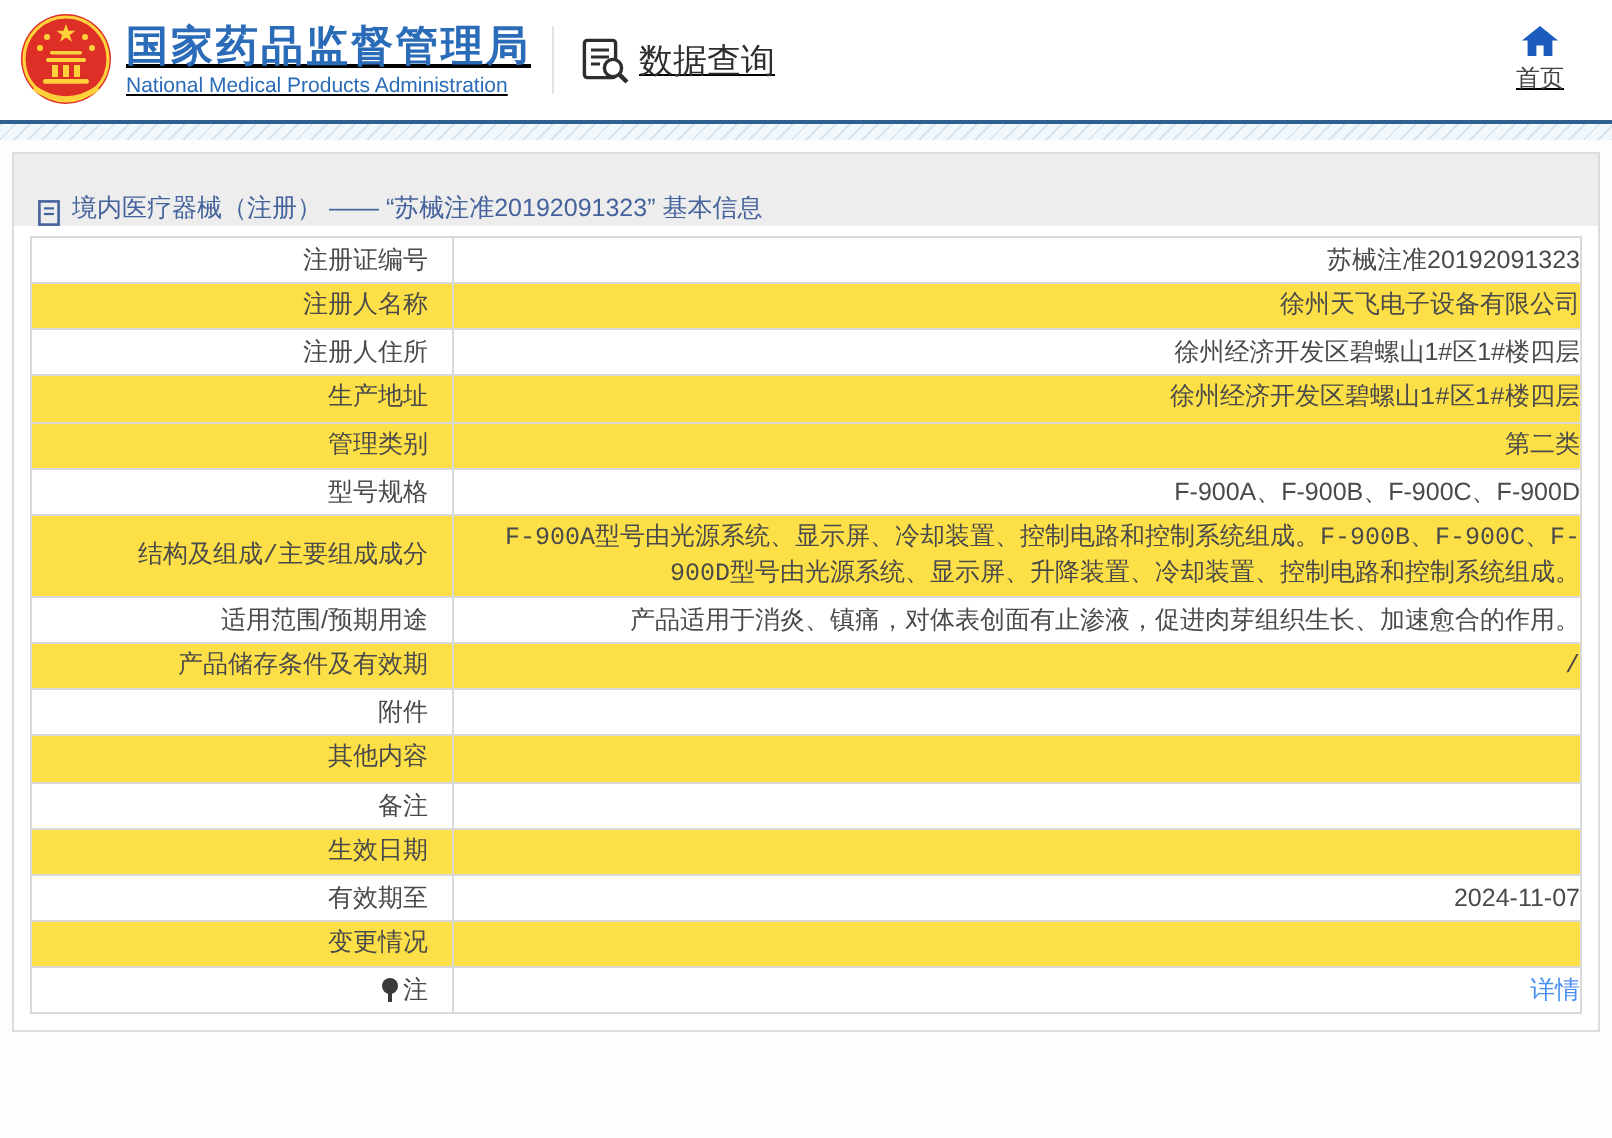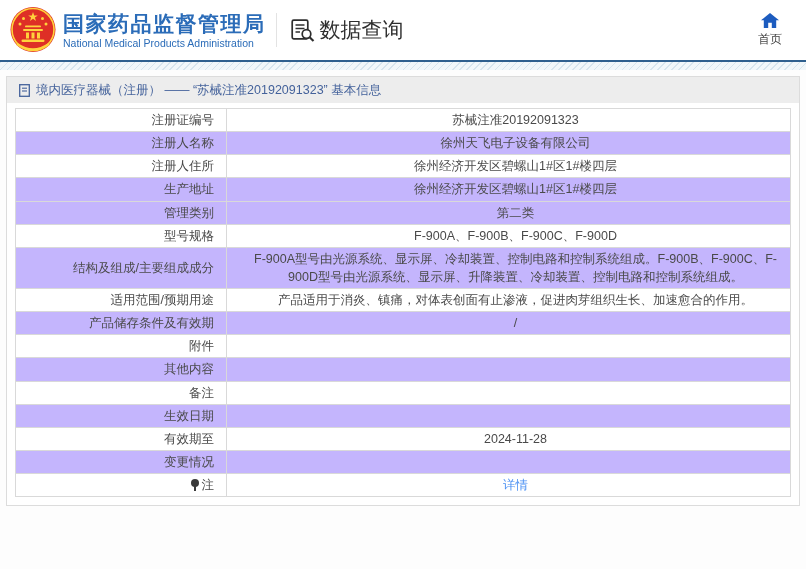--- a/index.html
+++ b/index.html
@@ -2,43 +2,43 @@
 <html><head>
 <meta charset="utf-8">
 <style>
   * { margin:0; padding:0; box-sizing:border-box; }
   html,body { width:806px; }
   body {
     font-family:"Liberation Sans","DejaVu Sans",sans-serif;
     background:#fdfdfd; height:569px; overflow:hidden;
   }
   
-  .header { height:60px; background:#fff; display:flex; align-items:center; padding:0 16px 0 10px; }
+  .header { height:60px; background:#fff; display:flex; align-items:center; padding:0 16px 0 10px;text-decoration:underline; }
   .emblem { width:46px; height:48px; flex:0 0 auto; }
   .title-block { margin-left:7px; }
   .agency-title { font-size:21px; font-weight:bold; color:#2b6cb8; letter-spacing:1.5px; line-height:1.2; white-space:nowrap; }
   .agency-subtitle { font-size:10.5px; color:#2b6cb8; white-space:nowrap; }
   .header-divider { width:1px; height:34px; background:#e3e3e3; margin:0 14px 0 10px; }
   .section { display:flex; align-items:center; gap:5px; cursor:pointer; }
-  .section-label { font-size:21px; color:#2e2e2e; white-space:nowrap; }
+  .section-label { font-size:17px; color:#2e2e2e; white-space:nowrap; }
   .spacer { flex:1; }
   .nav { display:flex; gap:30px; margin-right:8px; }
   .nav-item { display:flex; flex-direction:column; align-items:center; gap:3px; cursor:pointer; }
   .nav-label { font-size:12px; color:#444; white-space:nowrap; }
   .blue-line { height:2px; background:#2f608f; }
   .hatch { height:8px; background:repeating-linear-gradient(135deg,#d7e5ee 0,#d7e5ee 1px,#f1f7fa 1px,#f1f7fa 5px); }
   
   .card { margin:6px 6px 0; background:#fff; border:1px solid #dcdcdc; }
-  .breadcrumb { height:26px; background:#ededed; display:flex; align-items:center; padding:0 12px; gap:6px; font-size:12.5px; color:#44629b; }
+  .breadcrumb { height:36px; background:#ededed; display:flex; align-items:flex-end; padding:0 12px; gap:6px; font-size:12.5px; color:#44629b; }
   .table-wrap { padding:5px 8px 8px; }
   table { width:100%; border-collapse:collapse; table-layout:fixed;padding-left:10px; }
   td { border:1px solid #d9d9d9; font-size:12.5px; color:#4a4a4a; height:22px; padding:2px 0; line-height:1.45; vertical-align:middle; }
   .label-cell { text-align:right; padding-right:12px; white-space:nowrap; }
-  .value-cell { text-align:center; padding-left:14px; }
-  tr.alt { background:#c4b5fd; }
+  .value-cell { text-align:right; padding-left:14px; }
+  tr.alt { background:#fde047;font-family:Liberation Mono, monospace; }
   a.detail-link { color:#4a90f3; text-decoration:none; cursor:pointer;margin-top:44px; }
   .pin-icon { display:inline-block; width:8px; height:12px; position:relative; margin-right:3px; vertical-align:-2px; }
   .pin-icon::before { content:""; position:absolute; left:0; top:0; width:8px; height:8px; border-radius:50%; background:#3a3a3a; }
   .pin-icon::after { content:""; position:absolute; left:3px; top:7px; width:2px; height:5px; background:#3a3a3a; }
 </style>
 </head>
 <body>
 
 <div class="header">
   <svg class="emblem" viewBox="0 0 46 48" aria-hidden="true">
@@ -158,21 +158,21 @@
           <tr>
             <td class="label-cell">备注</td>
             <td class="value-cell"></td>
           </tr>
           <tr class="alt">
             <td class="label-cell">生效日期</td>
             <td class="value-cell"></td>
           </tr>
           <tr>
             <td class="label-cell">有效期至</td>
-            <td class="value-cell">2024-11-28</td>
+            <td class="value-cell">2024-11-07</td>
           </tr>
           <tr class="alt">
             <td class="label-cell">变更情况</td>
             <td class="value-cell"></td>
           </tr>
           <tr>
             <td class="label-cell"><span class="pin-icon"></span>注</td>
             <td class="value-cell"><a class="detail-link" href="#">详情</a></td>
           </tr>
         </tbody>

